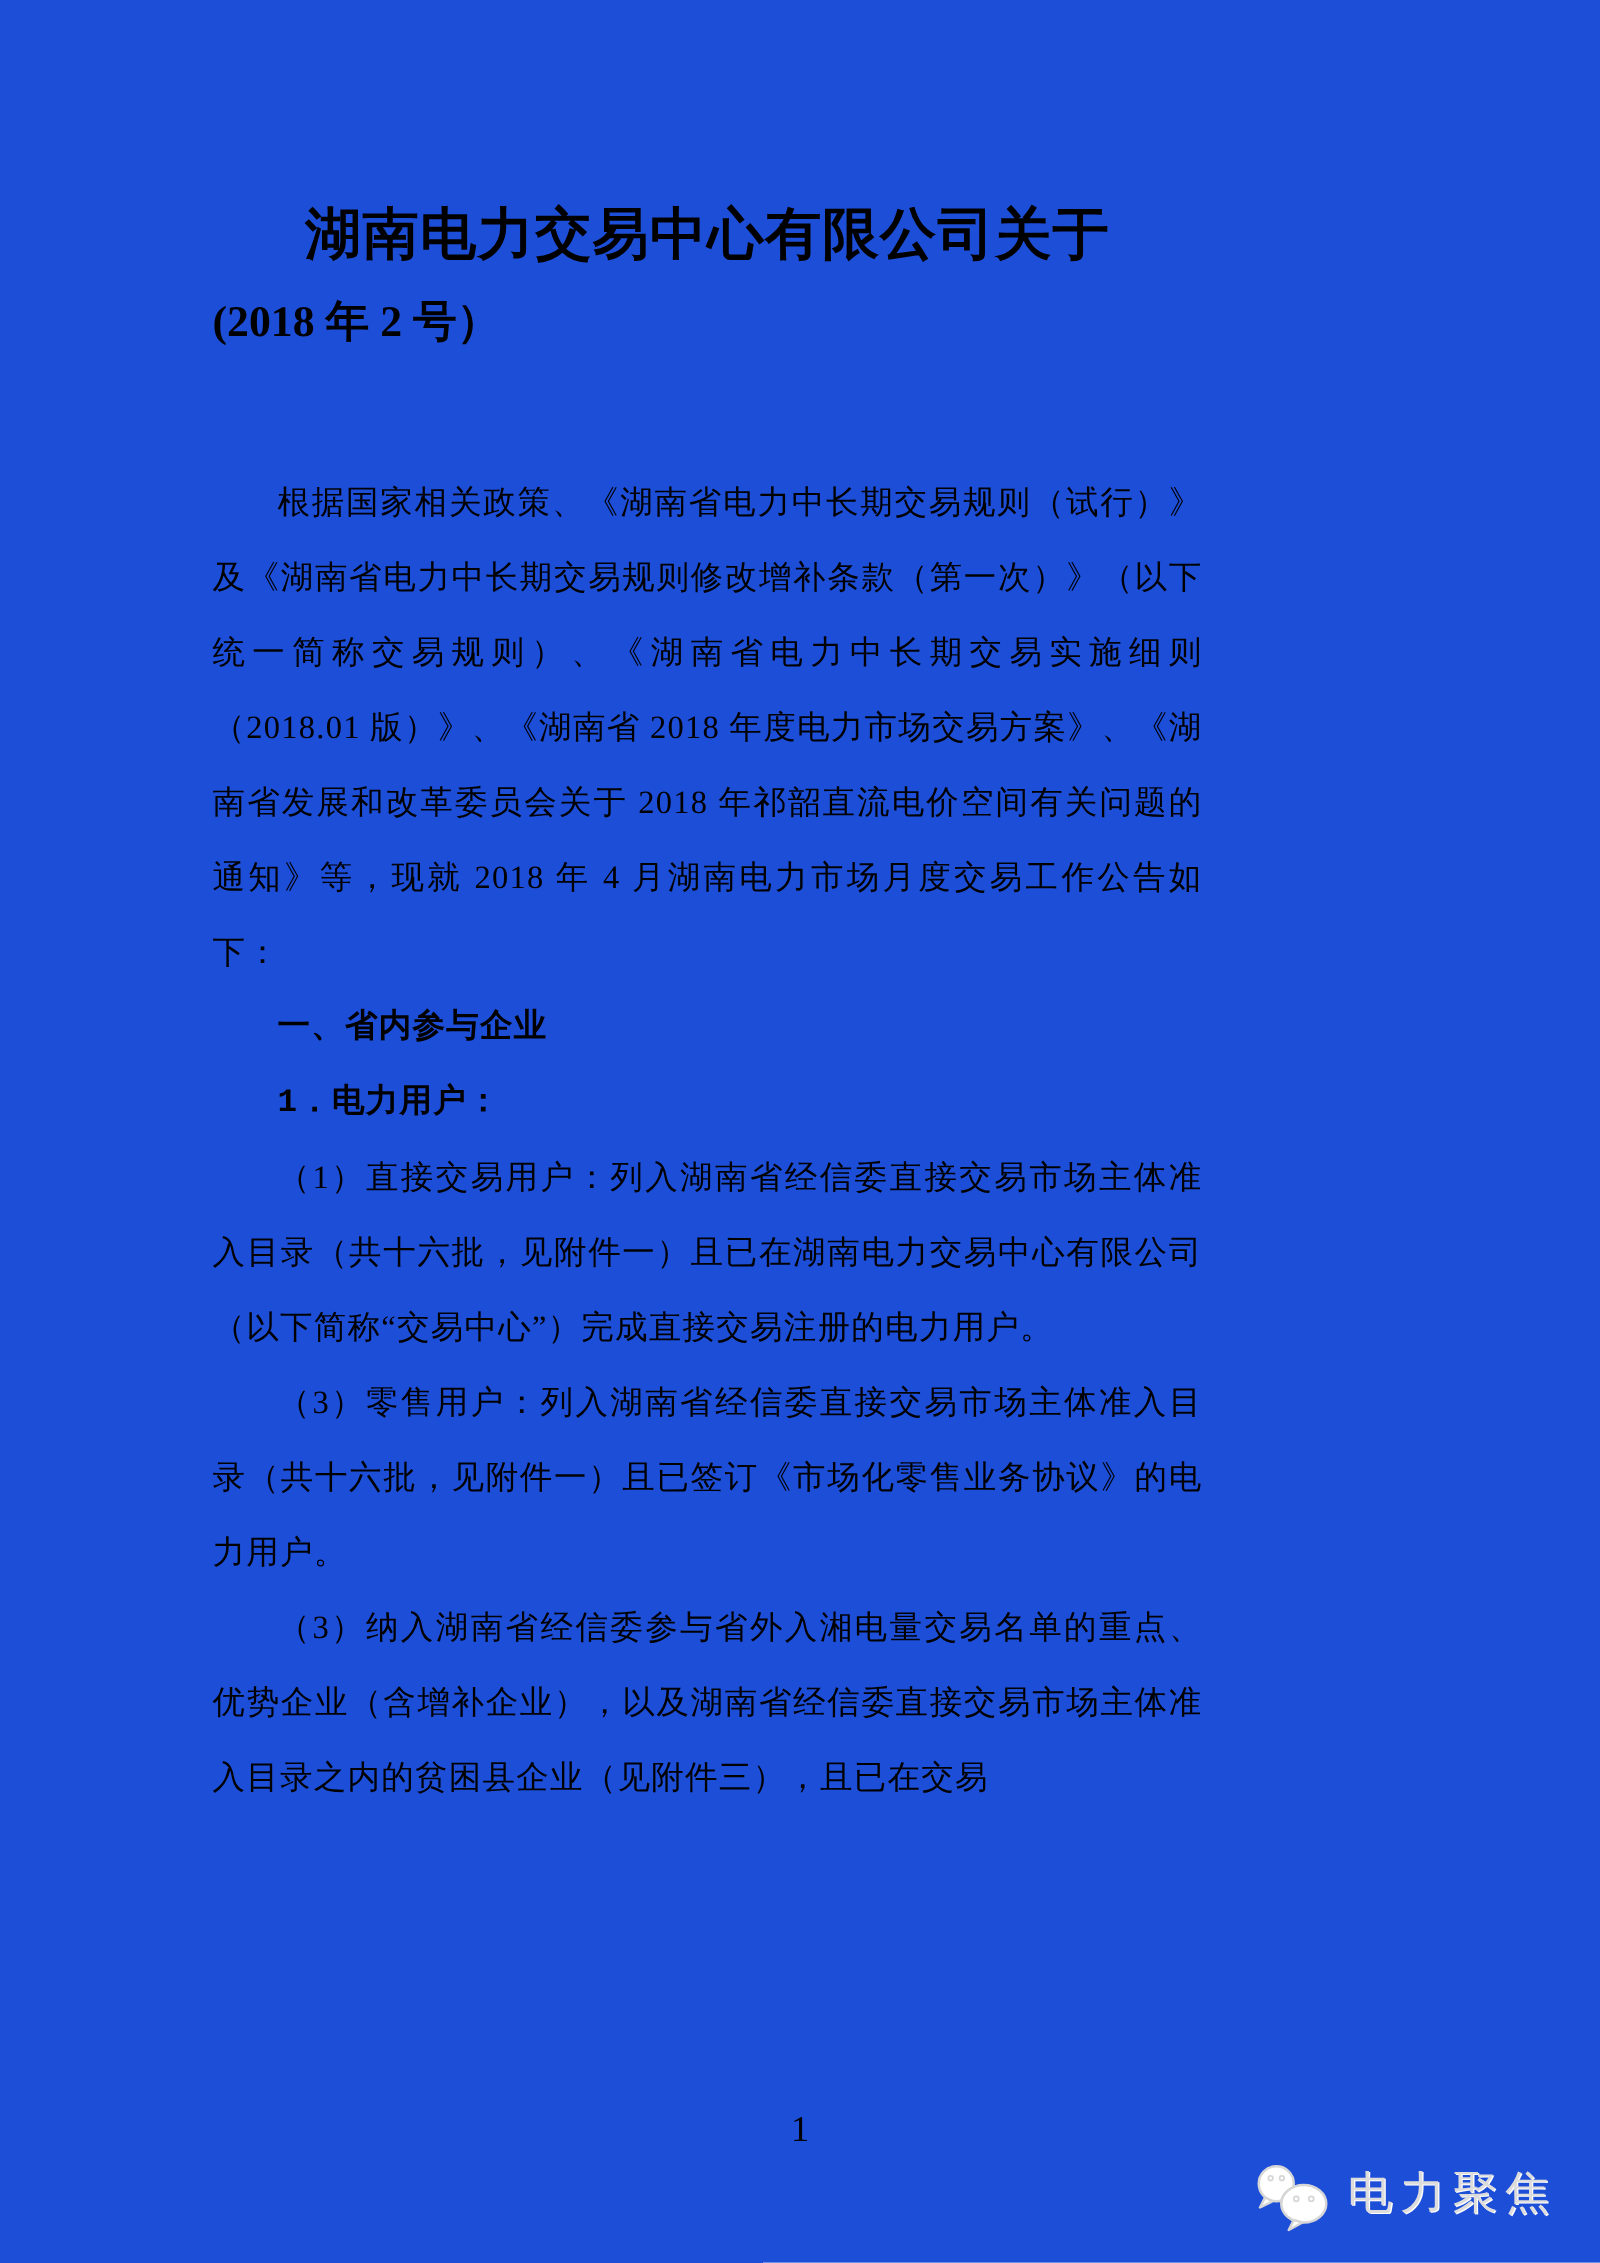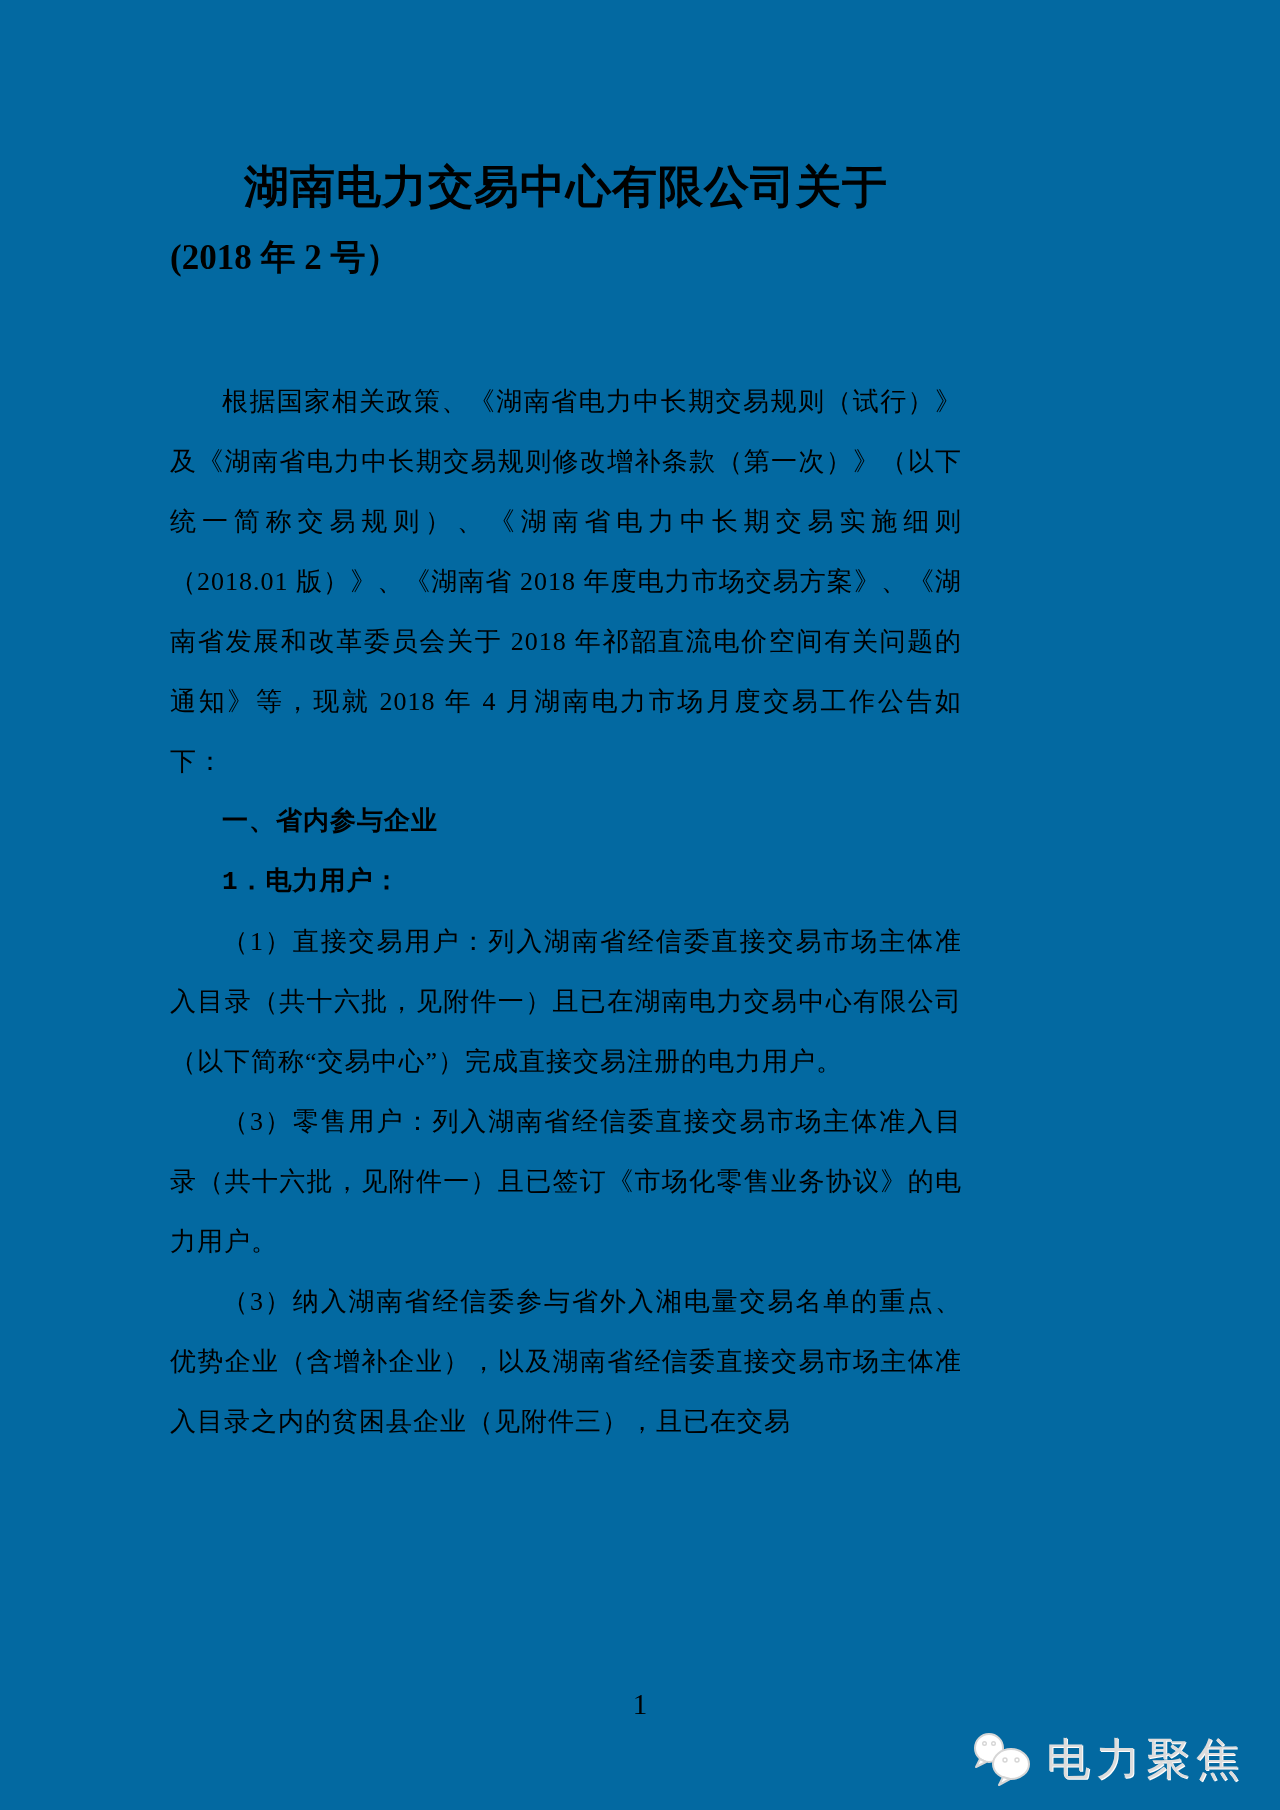--- a/index.html
+++ b/index.html
@@ -11,21 +11,21 @@
     width: 1280px;
     height: 1810px;
     position: relative;
     overflow: hidden;
     font-family: "Liberation Serif", "DejaVu Serif", serif;
     color: #000000;
   }
   .page {
     position: absolute;
     inset: 0;
-    background: #0369a1;
+    background: #1d4ed8;
   }
   .content {
     position: absolute;
     left: 170px;
     top: 152px;
     width: 792px;
   }
   .doc-title {
     font-family: "Liberation Sans", "DejaVu Sans", sans-serif;
     font-weight: 900;
@@ -65,25 +65,25 @@
     width: 1280px;
     text-align: center;
     font-size: 29px;
     line-height: 36px;
   }
   .watermark {
     position: absolute;
     top: 1730px;
     right: 34px;
     display: flex;
-    align-items: center;
+    align-items: flex-start;
     gap: 12px;
     color: #dcdcdc;
     font-family: "Liberation Sans", "DejaVu Sans", sans-serif;
-    font-size: 44px;
+    font-size: 36px;
     letter-spacing: 6px;
     text-shadow: 1px 1px 0 #ffffff;
     user-select: none;
   }
   .watermark svg {
     display: block;
   }
 </style>
 </head>
 <body>

